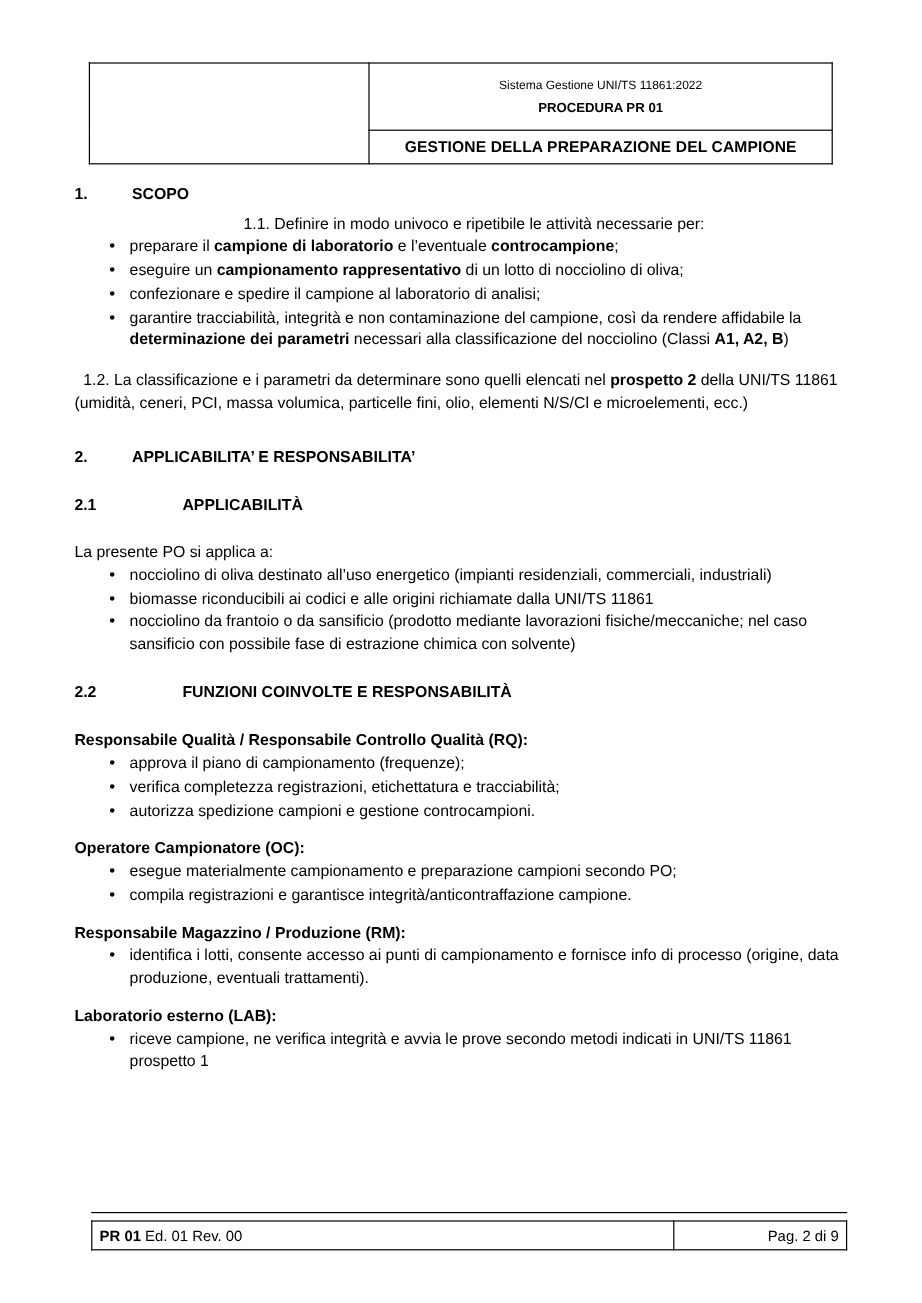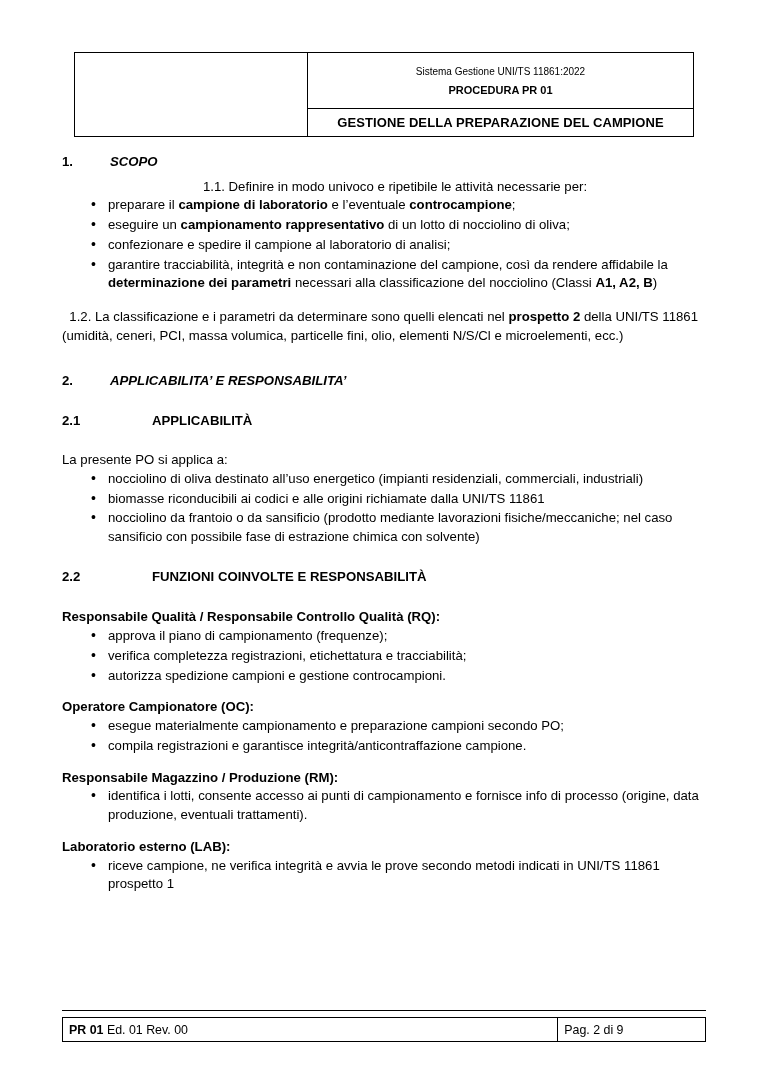--- a/index.html
+++ b/index.html
@@ -72,21 +72,20 @@
     font-weight: bold;
     font-size: 13.2px;
     margin: 0;
   }
   .sec-num {
     width: 48px;
     flex: 0 0 48px;
   }
   .sec-title {
     flex: 1 1 auto;
-    font-style: italic;
   }
   .h2-line {
     display: flex;
     font-weight: bold;
     font-size: 13.2px;
   }
   .h2-num {
     width: 90px;
     flex: 0 0 90px;
   }
@@ -122,41 +121,41 @@
   .spacer-12 { height: 12px; }
   .spacer-14 { height: 14px; }
   .spacer-20 { height: 20px; }
   .spacer-22 { height: 22px; }
   .spacer-26 { height: 26px; }
   b, .b { font-weight: bold; }
 
   
   .footer {
     position: absolute;
-    left: 62px;
+    left: 76px;
     right: 62px;
     bottom: 44px;
   }
   .footer-rule {
     border-top: 1px solid #000000;
     margin-bottom: 6px;
   }
   .footer-table {
     border-collapse: collapse;
     width: 100%;
     table-layout: fixed;
   }
   .footer-table td {
     border: 1px solid #000000;
     font-size: 12.4px;
     padding: 3px 6px;
     height: 17px;
   }
   .footer-left { width: 75%; }
-  .footer-right { text-align: left; }
+  .footer-right { text-align: right; }
 </style>
 </head>
 <body>
 
 <div class="page">
 
   <table class="header-table">
     <tbody>
         <tr>
       <td class="hdr-logo-cell" rowspan="2"></td>

